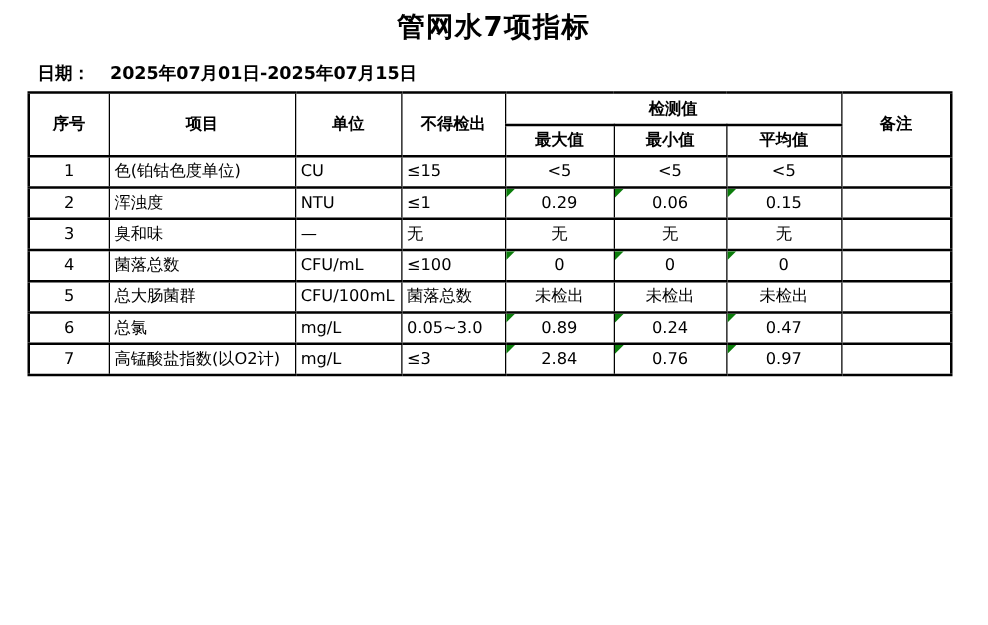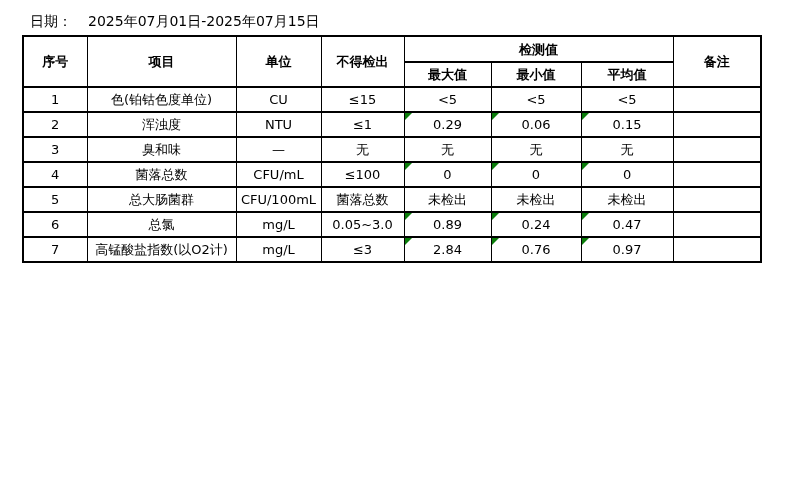--- a/index.html
+++ b/index.html
@@ -20,20 +20,21 @@
     font-size: 22px;
     font-weight: bold;
     letter-spacing: 1px;
     line-height: 30px;
   }
 
   .date-line {
     margin: 12px 0 5px 30px;
     font-size: 14px;
     line-height: 18px;
+    font-weight: bold;
   }
   .date-line .date-value { margin-left: 16px; }
 
   table.indicators {
     border-collapse: collapse;
     table-layout: fixed;
     margin-left: 22px;
     width: 740px;
     border: 2px solid #000;
   }
@@ -52,21 +53,21 @@
   }
   table.indicators th {
     font-weight: bold;
     text-align: center;
     padding: 0 8px;
     margin-top: 23px;
   }
   thead tr.h1 th { height: 26px; }
   thead tr.h2 th { height: 25px; }
   .c-center { text-align: center; }
-  .c-left   { text-align: center; }
+  .c-left   { text-align: left; }
 
   td.flagged { position: relative; }
   td.flagged::before {
     content: "";
     position: absolute;
     top: 0; left: 0;
     width: 0; height: 0;
     border-top: 7px solid var(--flag-color, #0b7d0b);
     border-right: 7px solid transparent;
   }
@@ -80,20 +81,21 @@
   .note {
     margin: 0;
     text-indent: 2em;
   }
 </style>
 </head>
 <body>
 
 <div class="page">
 
+  <h1 class="title">管网水7项指标</h1>
 
   <div class="date-line">
     <span>日期：</span><span class="date-value">2025年07月01日-2025年07月15日</span>
   </div>
 
   <table class="indicators">
     <colgroup>
       <col style="width:64px">
       <col style="width:149px">
       <col style="width:85px">

